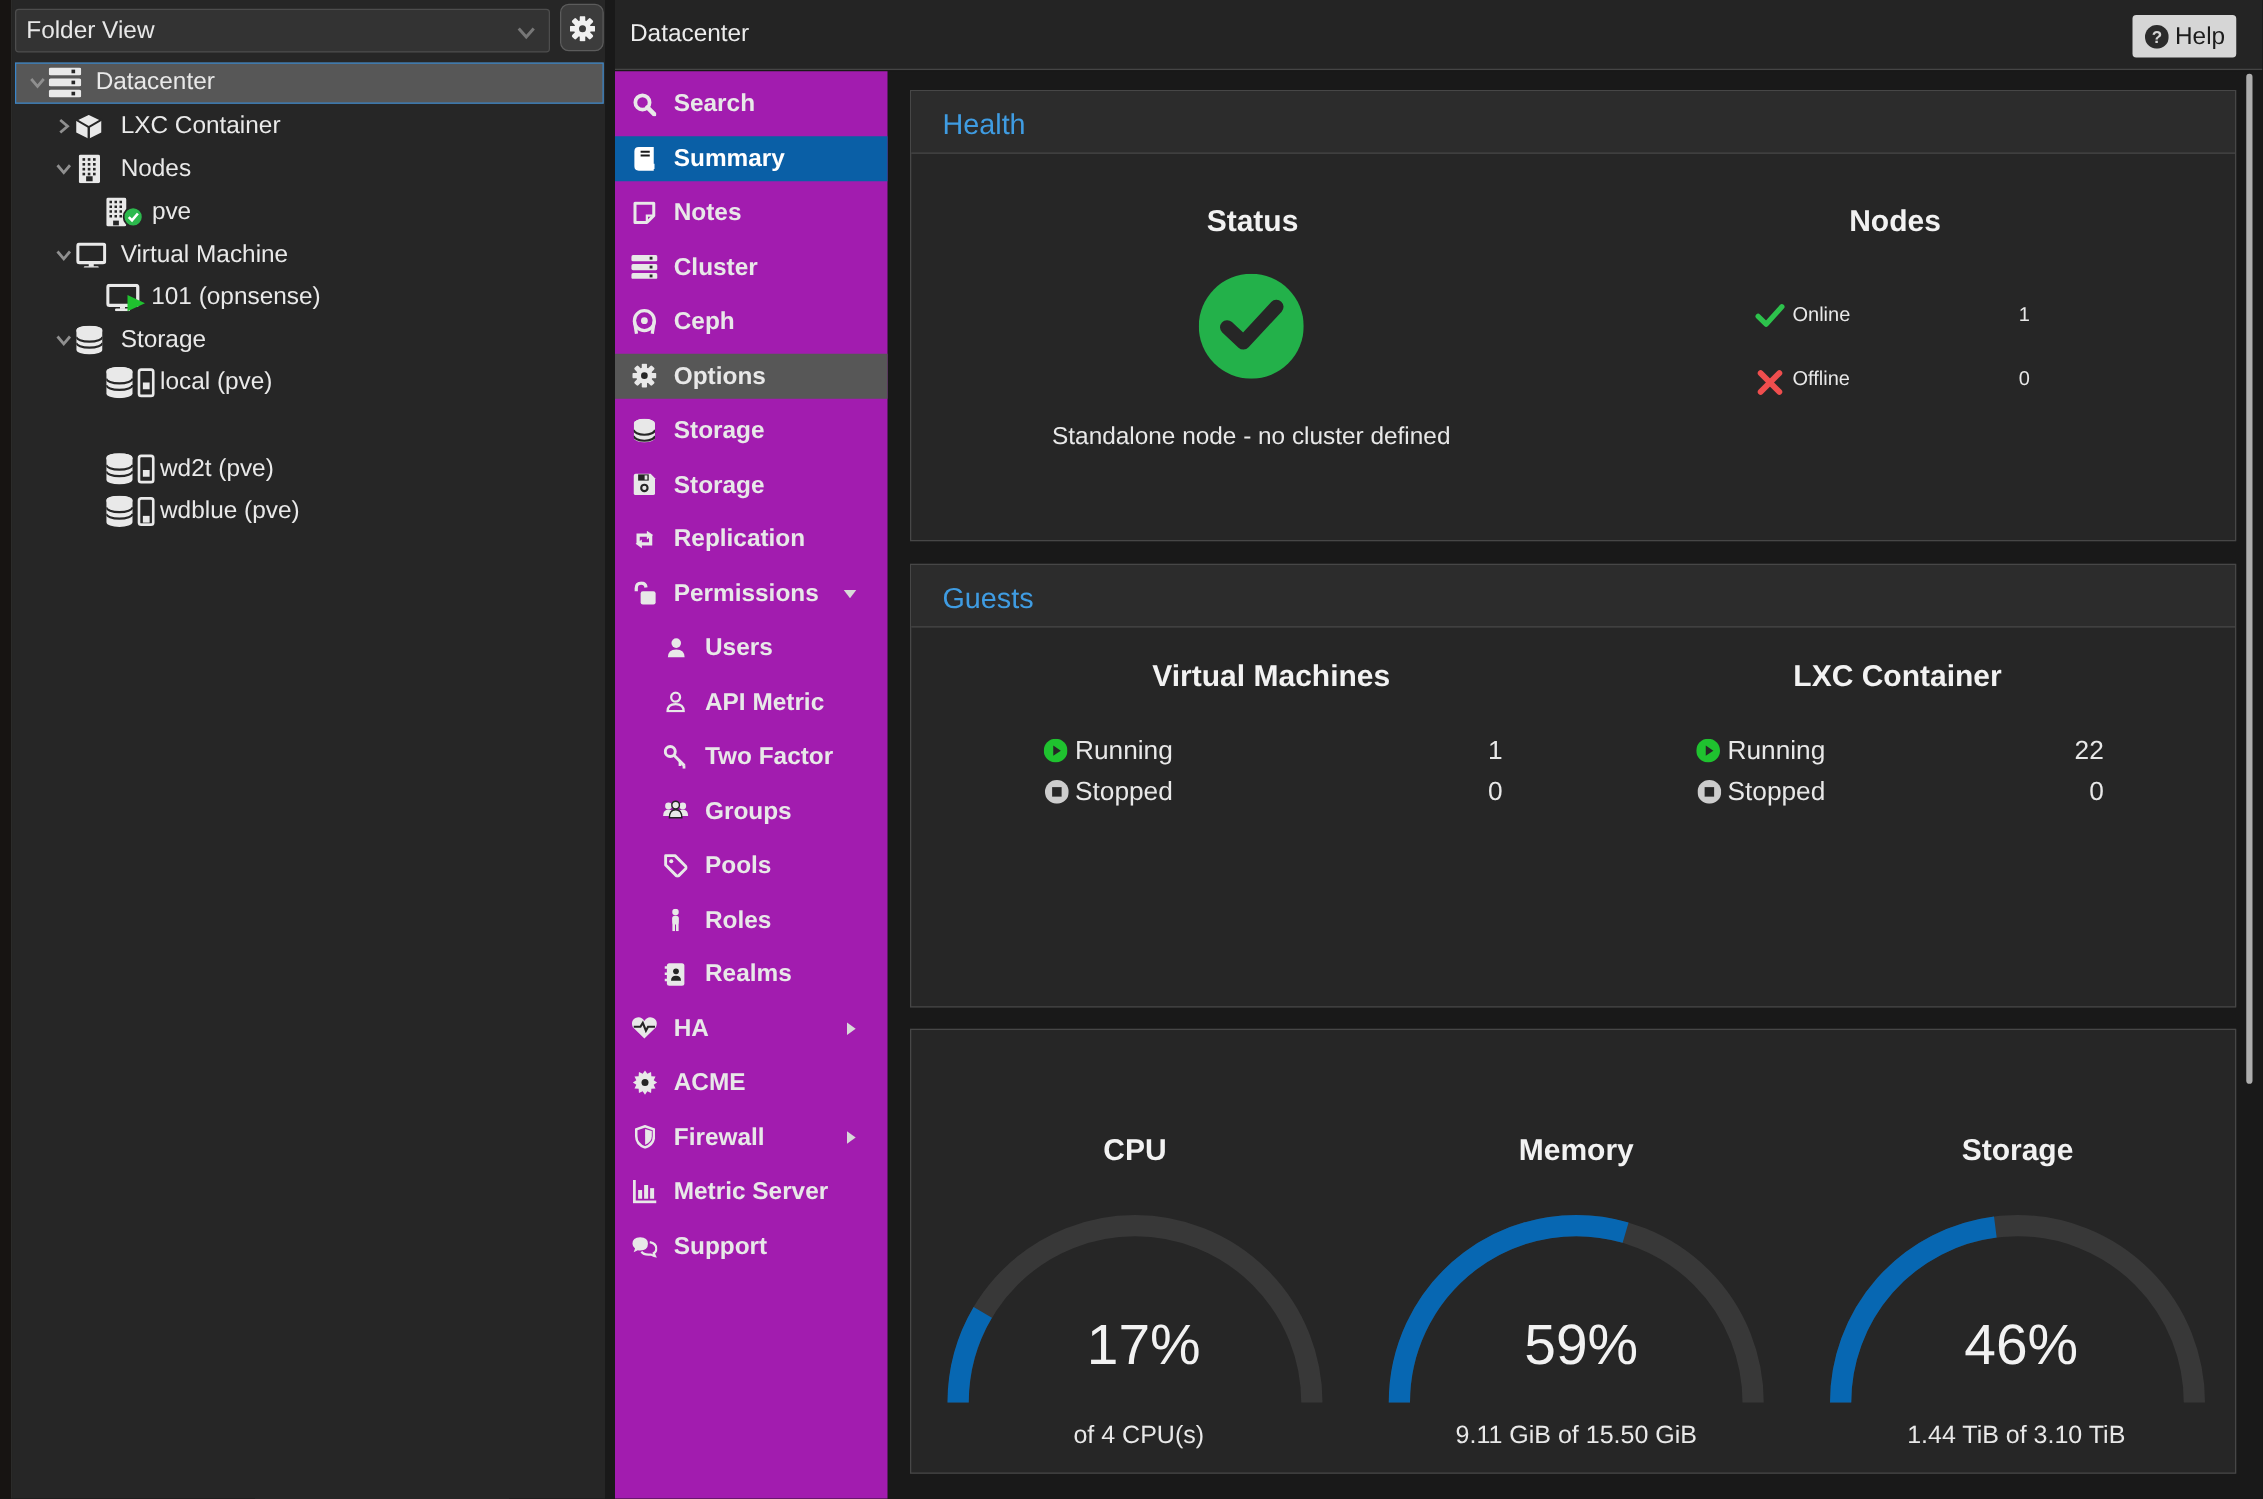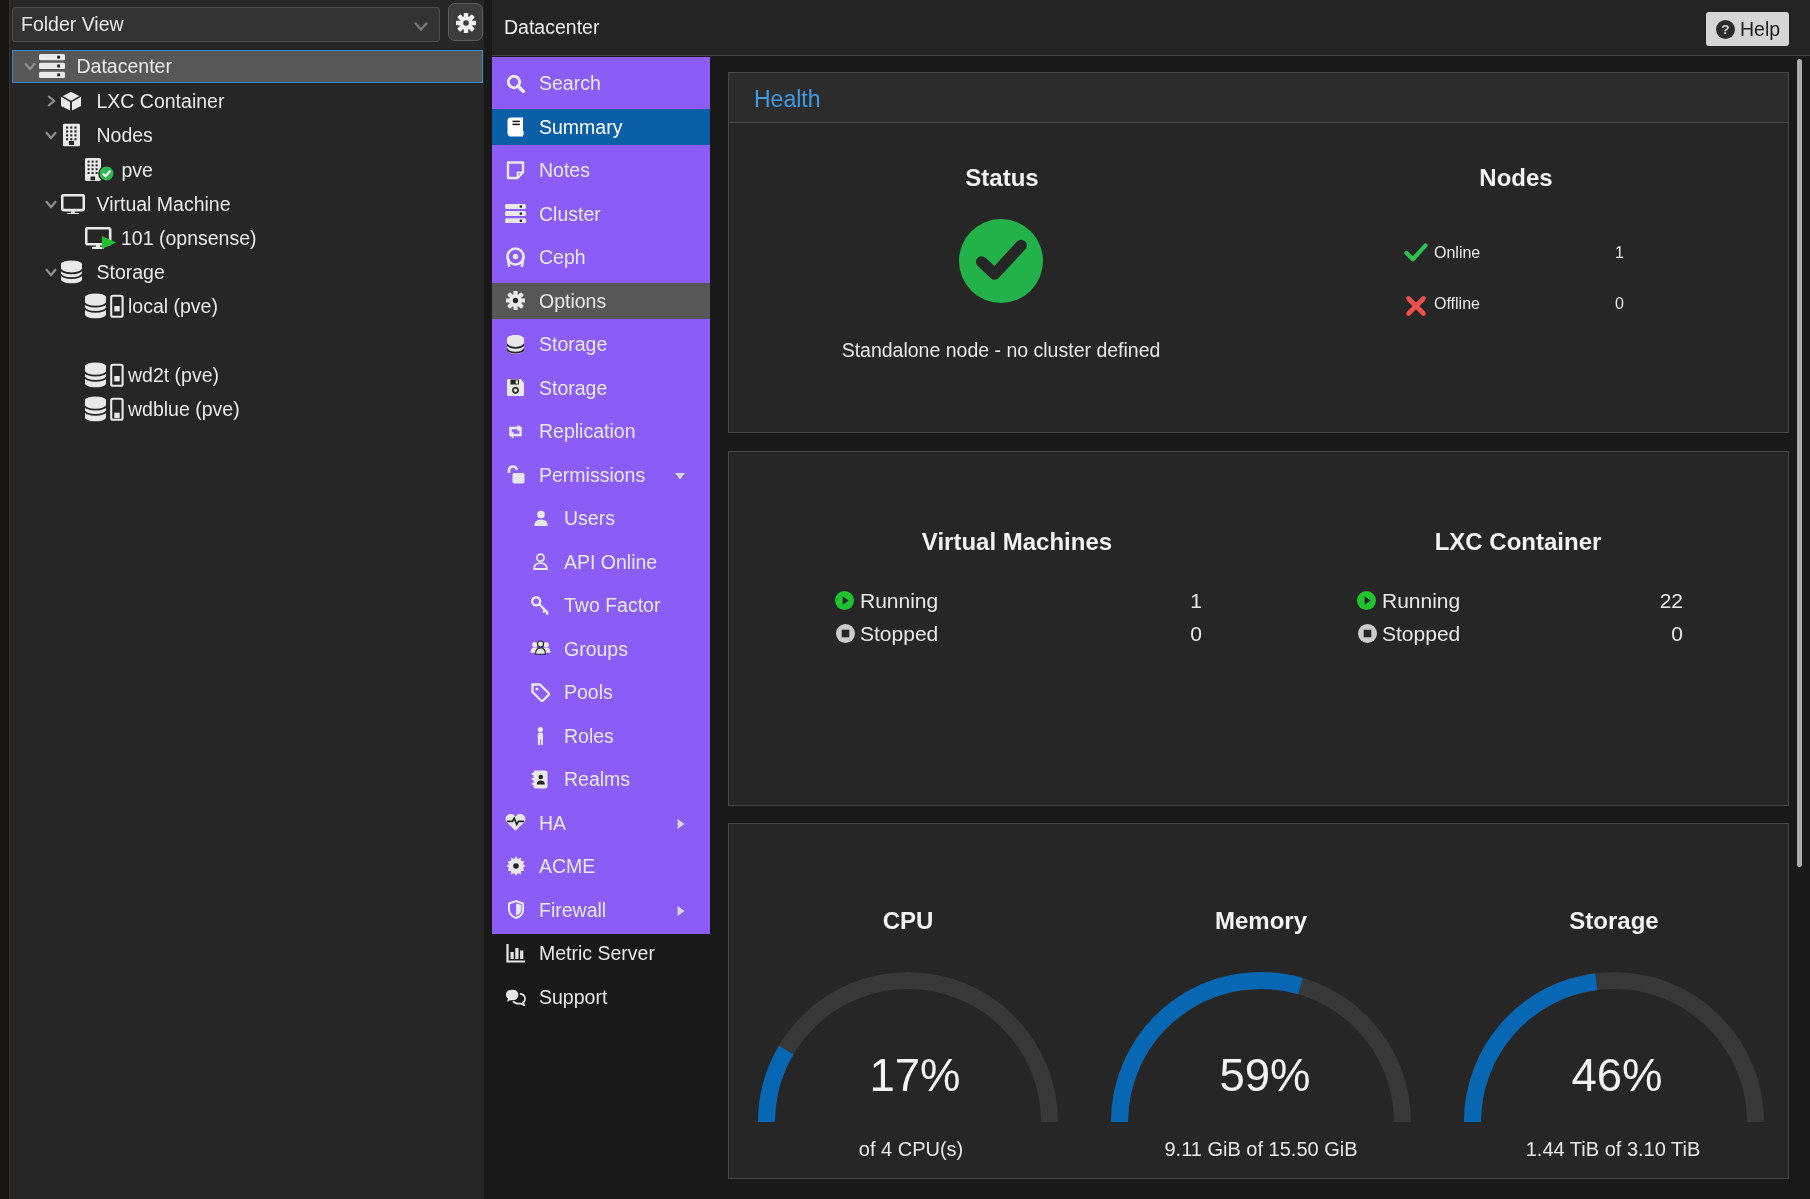--- a/index.html
+++ b/index.html
@@ -13,21 +13,21 @@
 #gearbtn svg { position:absolute; left:7px; top:9px; }
 .trow { position:absolute; left:0; width:474px; height:34px; color:#e9e9e9; font-size:19.5px; }
 .trow.sel { left:2px; width:471px; background:#575757; border:1px solid #3a85c8; }
 .trow .lbl { position:absolute; top:50%; transform:translateY(-50%); white-space:nowrap; }
 .trow svg, .trow .exp { position:absolute; top:50%; transform:translateY(-50%); }
 #rhead { left:492px; top:0; width:1318px; height:56px; background:#242424; border-bottom:1px solid #454545; }
 #rtitle { position:absolute; left:12px; top:0; height:55px; line-height:55px; color:#ececec; font-size:19.5px; }
 #helpbtn { position:absolute; left:1214px; top:12px; width:83px; height:34px; background:#d6d6d6; border-radius:3px; color:#1c1c1c; font-size:19.5px; line-height:34px; }
 #helpbtn svg { position:absolute; left:10px; top:8px; }
 #helpbtn span { position:absolute; left:34px; }
-#nav { left:492px; top:57px; width:218px; height:877px; background:#8b5cf6; }
+#nav { left:492px; top:57px; width:218px; height:1142px; background:#a21caf;font-weight:bold; }
 .nitem { position:absolute; left:0; width:218px; height:36px; color:#e8e8e8; font-size:19.5px; line-height:36px; white-space:nowrap; }
 .nico { position:absolute; left:13px; width:21px; height:36px; display:flex; align-items:center; justify-content:center; }
 .nitem .nl { position:absolute; left:47px; }
 .nitem.sub .nico { left:38px; }
 .nitem.sub .nl { left:72px; }
 .nitem.selb { background:#0a5fa6; color:#ffffff; }
 .nitem.selg { background:#575757; }
 .nitem .arr { position:absolute; left:182px; top:50%; transform:translateY(-50%); }
 #content { left:711px; top:57px; width:1099px; height:1142px; background:#191919; }
 .panel { position:absolute; left:17px; width:1061px; border:1px solid #474747; background:#262626; }
@@ -366,21 +366,21 @@
       </span>
       <span class="nl">Users</span>
     </div>
     <div class="nitem sub" style="top:486.9px">
       <span class="nico">
         <svg width="17" height="17" viewBox="0 0 17 17" fill="none">
           <circle cx="8.5" cy="4.760000000000001" r="3.57" stroke="currentColor" stroke-width="1.8" fill="none"></circle>
 <path d="M2.04 15.979999999999999 Q2.04 10.2 8.5 10.2 Q14.96 10.2 14.96 15.979999999999999 Z" stroke="currentColor" stroke-width="1.8" fill="none"></path>
         </svg>
       </span>
-      <span class="nl">API Online</span>
+      <span class="nl">API Metric</span>
     </div>
     <div class="nitem sub" style="top:530.4px">
       <span class="nico">
         <svg width="19" height="19" viewBox="0 0 19 19" fill="none">
           <circle cx="5.2" cy="5.2" r="4" stroke="currentColor" stroke-width="2.4" fill="none"></circle>
 <line x1="8" y1="8" x2="16.5" y2="16.5" stroke="currentColor" stroke-width="2.4"></line>
 <line x1="13" y1="13" x2="13" y2="16.8" stroke="currentColor" stroke-width="2.2"></line>
 <line x1="16.2" y1="16.2" x2="16.2" y2="19" stroke="currentColor" stroke-width="2.2"></line>
         </svg>
       </span>
@@ -501,20 +501,21 @@
         </svg></span>
 <div class="btxt row24 vv" style="left:705px; top:180px">Online</div>
 <div class="btxt row24 rr" style="left:895px; top:180px">1</div>
 <span class="icn" style="left:676px; top:222px"><svg width="22" height="22" viewBox="0 0 22 22" fill="none">
           <path d="M3.5 3.5 L18.5 18.5 M18.5 3.5 L3.5 18.5" stroke="#ef4e4e" stroke-width="4.6" stroke-linecap="round"></path>
         </svg></span>
 <div class="btxt row24 vv" style="left:705px; top:231px">Offline</div>
 <div class="btxt row24 rr" style="left:895px; top:231px">0</div>
 </div>
     <div class="panel" style="top:394px; height:355px">
+<div class="phead">Guests</div>
 <div class="h2" style="left:288px; top:90px">Virtual Machines</div>
 <div class="h2" style="left:789px; top:90px">LXC Container</div>
 <span class="icn" style="left:106px; top:139px"><svg width="19" height="19" viewBox="0 0 19 19" fill="none">
           <circle cx="9.5" cy="9.5" r="9.5" fill="#1fc22f"></circle>
 <path d="M7.6000000000000005 5.32 L13.68 9.5 L7.6000000000000005 13.68 Z" fill="#262626"></path>
         </svg></span>
 <div class="btxt row21 vv" style="left:131px; top:149px">Running</div>
 <div class="btxt row21 rr" style="left:473px; top:149px">1</div>
 <span class="icn" style="left:107px; top:172px"><svg width="19" height="19" viewBox="0 0 19 19" fill="none">
           <circle cx="9.5" cy="9.5" r="9.5" fill="#cccccc"></circle>

